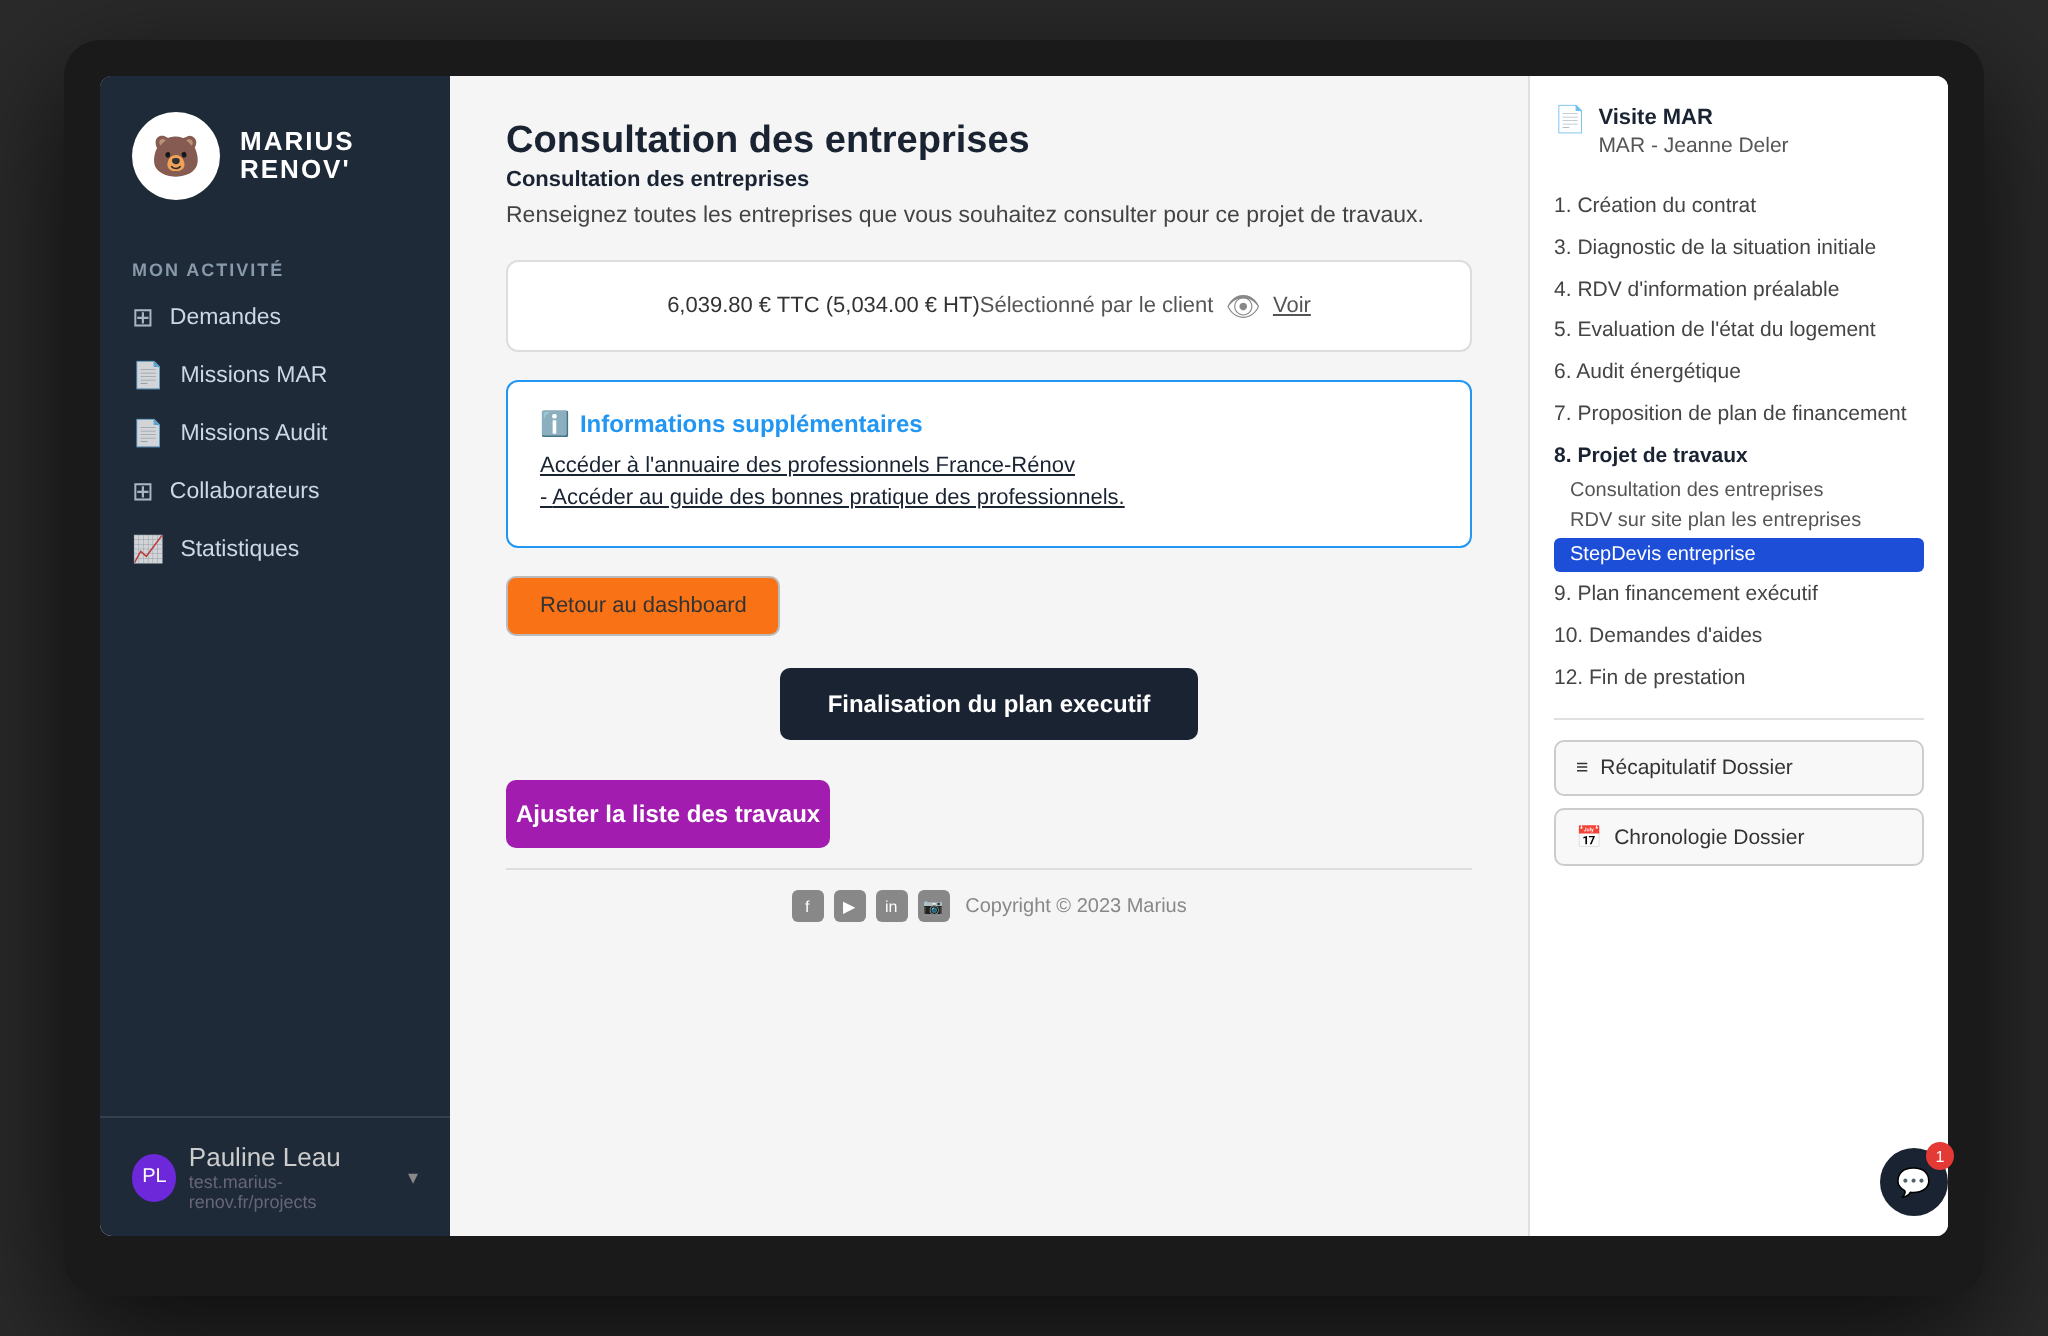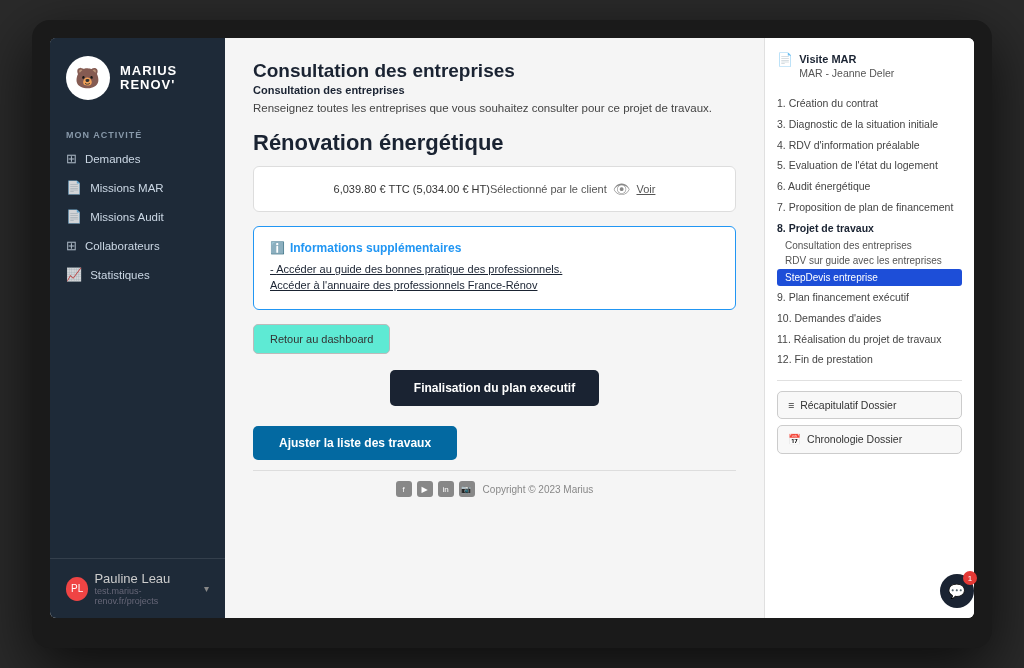--- a/index.html
+++ b/index.html
@@ -175,21 +175,21 @@
     }
     .info-link {
       font-size: 11px;
       color: #1a2332;
       text-decoration: underline;
       cursor: pointer;
       display: block;
       margin-bottom: 4px;
     }
     .retour-btn {
-      background: #5eead4;
+      background: #f97316;
       border: 1.5px solid #bbb;
       border-radius: 5px;
       padding: 8px 16px;
       font-size: 11px;
       color: #333;
       cursor: pointer;
       margin-bottom: 16px;
     }
     .finalisation-btn {
       background: #1a2332;
@@ -197,25 +197,25 @@
       border: none;
       border-radius: 5px;
       padding: 11px 24px;
       font-size: 12px;
       font-weight: 600;
       cursor: pointer;
       display: block;
       margin: 0 auto 20px auto;
     }
     .ajuster-btn {
-      background: #0369a1;
+      background: #a21caf;
       color: #fff;
       border: none;
       border-radius: 5px;
-      padding: 10px 26px;
+      padding: 10px 5px;
       font-size: 12px;
       font-weight: 600;
       cursor: pointer;
     }
     .main-footer {
       display: flex;
       align-items: center;
       justify-content: center;
       gap: 8px;
       padding-top: 10px;
@@ -362,56 +362,55 @@
       <div class="sidebar-item">
         <span class="icon">⊞</span>
         <span>Collaborateurs</span>
       </div>
       <div class="sidebar-item">
         <span class="icon">📈</span>
         <span>Statistiques</span>
       </div>
 
       <div class="sidebar-footer">
-        <span style="width:24px;height:24px;background:#ef4444;border-radius:50%;display:inline-flex;align-items:center;justify-content:center;font-size:10px;color:#fff;">PL</span>
+        <span style="width:24px;height:24px;background:#6d28d9;border-radius:50%;display:inline-flex;align-items:center;justify-content:center;font-size:10px;color:#fff;">PL</span>
         <div>
           <div style="font-size:13px;color:#ccc;">Pauline Leau</div>
           <div style="font-size:9px;color:#667;">test.marius-renov.fr/projects</div>
         </div>
         <span style="margin-left:auto;color:#888;font-size:10px;">▾</span>
       </div>
     </div>
 
     <div class="main-content">
       <div class="page-title">Consultation des entreprises</div>
       <div class="page-subtitle">Consultation des entreprises</div>
       <div class="page-description">Renseignez toutes les entreprises que vous souhaitez consulter pour ce projet de travaux.</div>
 
-      <div class="section-heading">Rénovation énergétique</div>
 
       <div class="enterprise-card">
         <div class="enterprise-details">
           <div class="enterprise-price">6,039.80 € TTC (5,034.00 € HT)</div>
           <div class="enterprise-selected">
             <span class="enterprise-selected-label">Sélectionné par le client</span>
             <span class="eye-icon">👁</span>
             <span class="voir-link">Voir</span>
           </div>
         </div>
       </div>
 
       <div class="info-box">
         <div class="info-box-title">
           <span>ℹ️</span>
           <span>Informations supplémentaires</span>
         </div>
+        <a class="info-link">Accéder à l'annuaire des professionnels France-Rénov</a>
         <a class="info-link">
           - <span>Accéder au guide des bonnes pratique des professionnels.</span>
         </a>
-        <a class="info-link">Accéder à l'annuaire des professionnels France-Rénov</a>
       </div>
 
       <button class="retour-btn">Retour au dashboard</button>
 
       <button class="finalisation-btn">Finalisation du plan executif</button>
 
       <button class="ajuster-btn">Ajuster la liste des travaux</button>
 
       <div class="main-footer">
         <div class="footer-icons">
@@ -435,25 +434,24 @@
 
       <div>
         <div class="nav-step">1. <span>Création du contrat</span></div>
         <div class="nav-step">3. <span>Diagnostic de la situation initiale</span></div>
         <div class="nav-step">4. <span>RDV d'information préalable</span></div>
         <div class="nav-step">5. <span>Evaluation de l'état du logement</span></div>
         <div class="nav-step">6. <span>Audit énergétique</span></div>
         <div class="nav-step">7. <span>Proposition de plan de financement</span></div>
         <div class="nav-step active-section">8. <span>Projet de travaux</span></div>
         <span class="nav-sub-item">Consultation des entreprises</span>
-        <span class="nav-sub-item">RDV sur guide avec les entreprises</span>
+        <span class="nav-sub-item">RDV sur site plan les entreprises</span>
         <span class="nav-sub-item active">StepDevis entreprise</span>
         <div class="nav-step">9. <span>Plan financement exécutif</span></div>
         <div class="nav-step">10. <span>Demandes d'aides</span></div>
-        <div class="nav-step">11. <span>Réalisation du projet de travaux</span></div>
         <div class="nav-step">12. <span>Fin de prestation</span></div>
       </div>
 
       <div class="separator"></div>
 
       <button class="recap-btn">
         <span>≡</span>
         <span>Récapitulatif Dossier</span>
       </button>
       <button class="chrono-btn">

